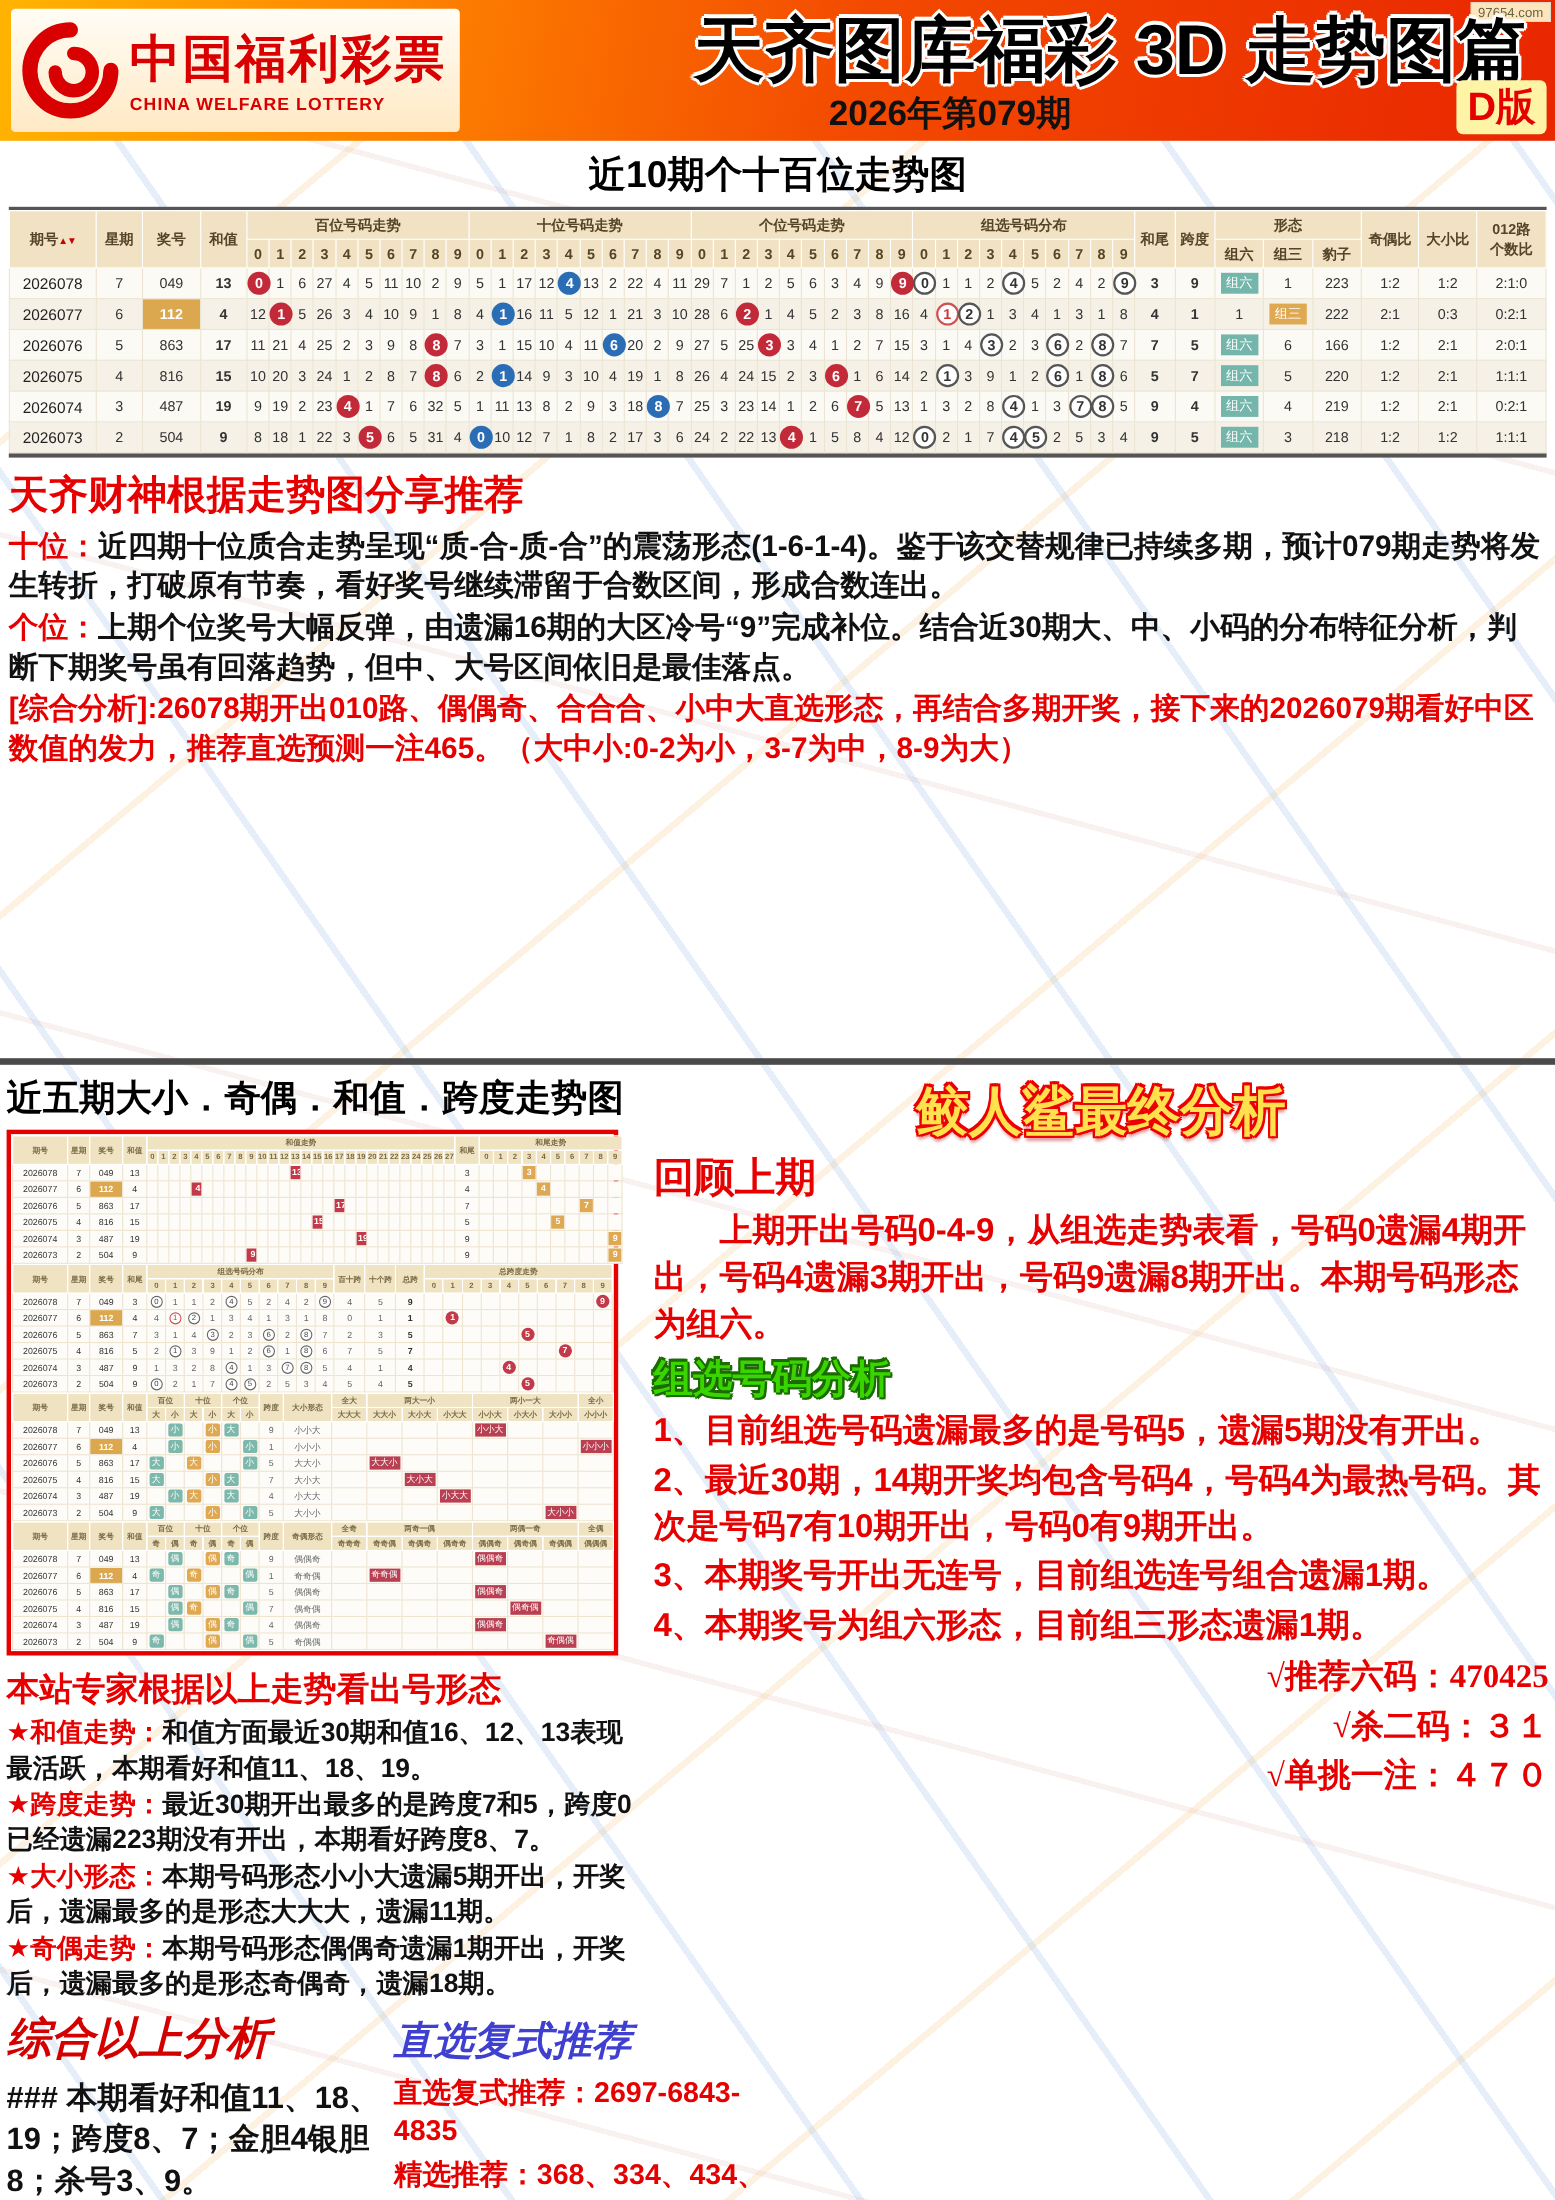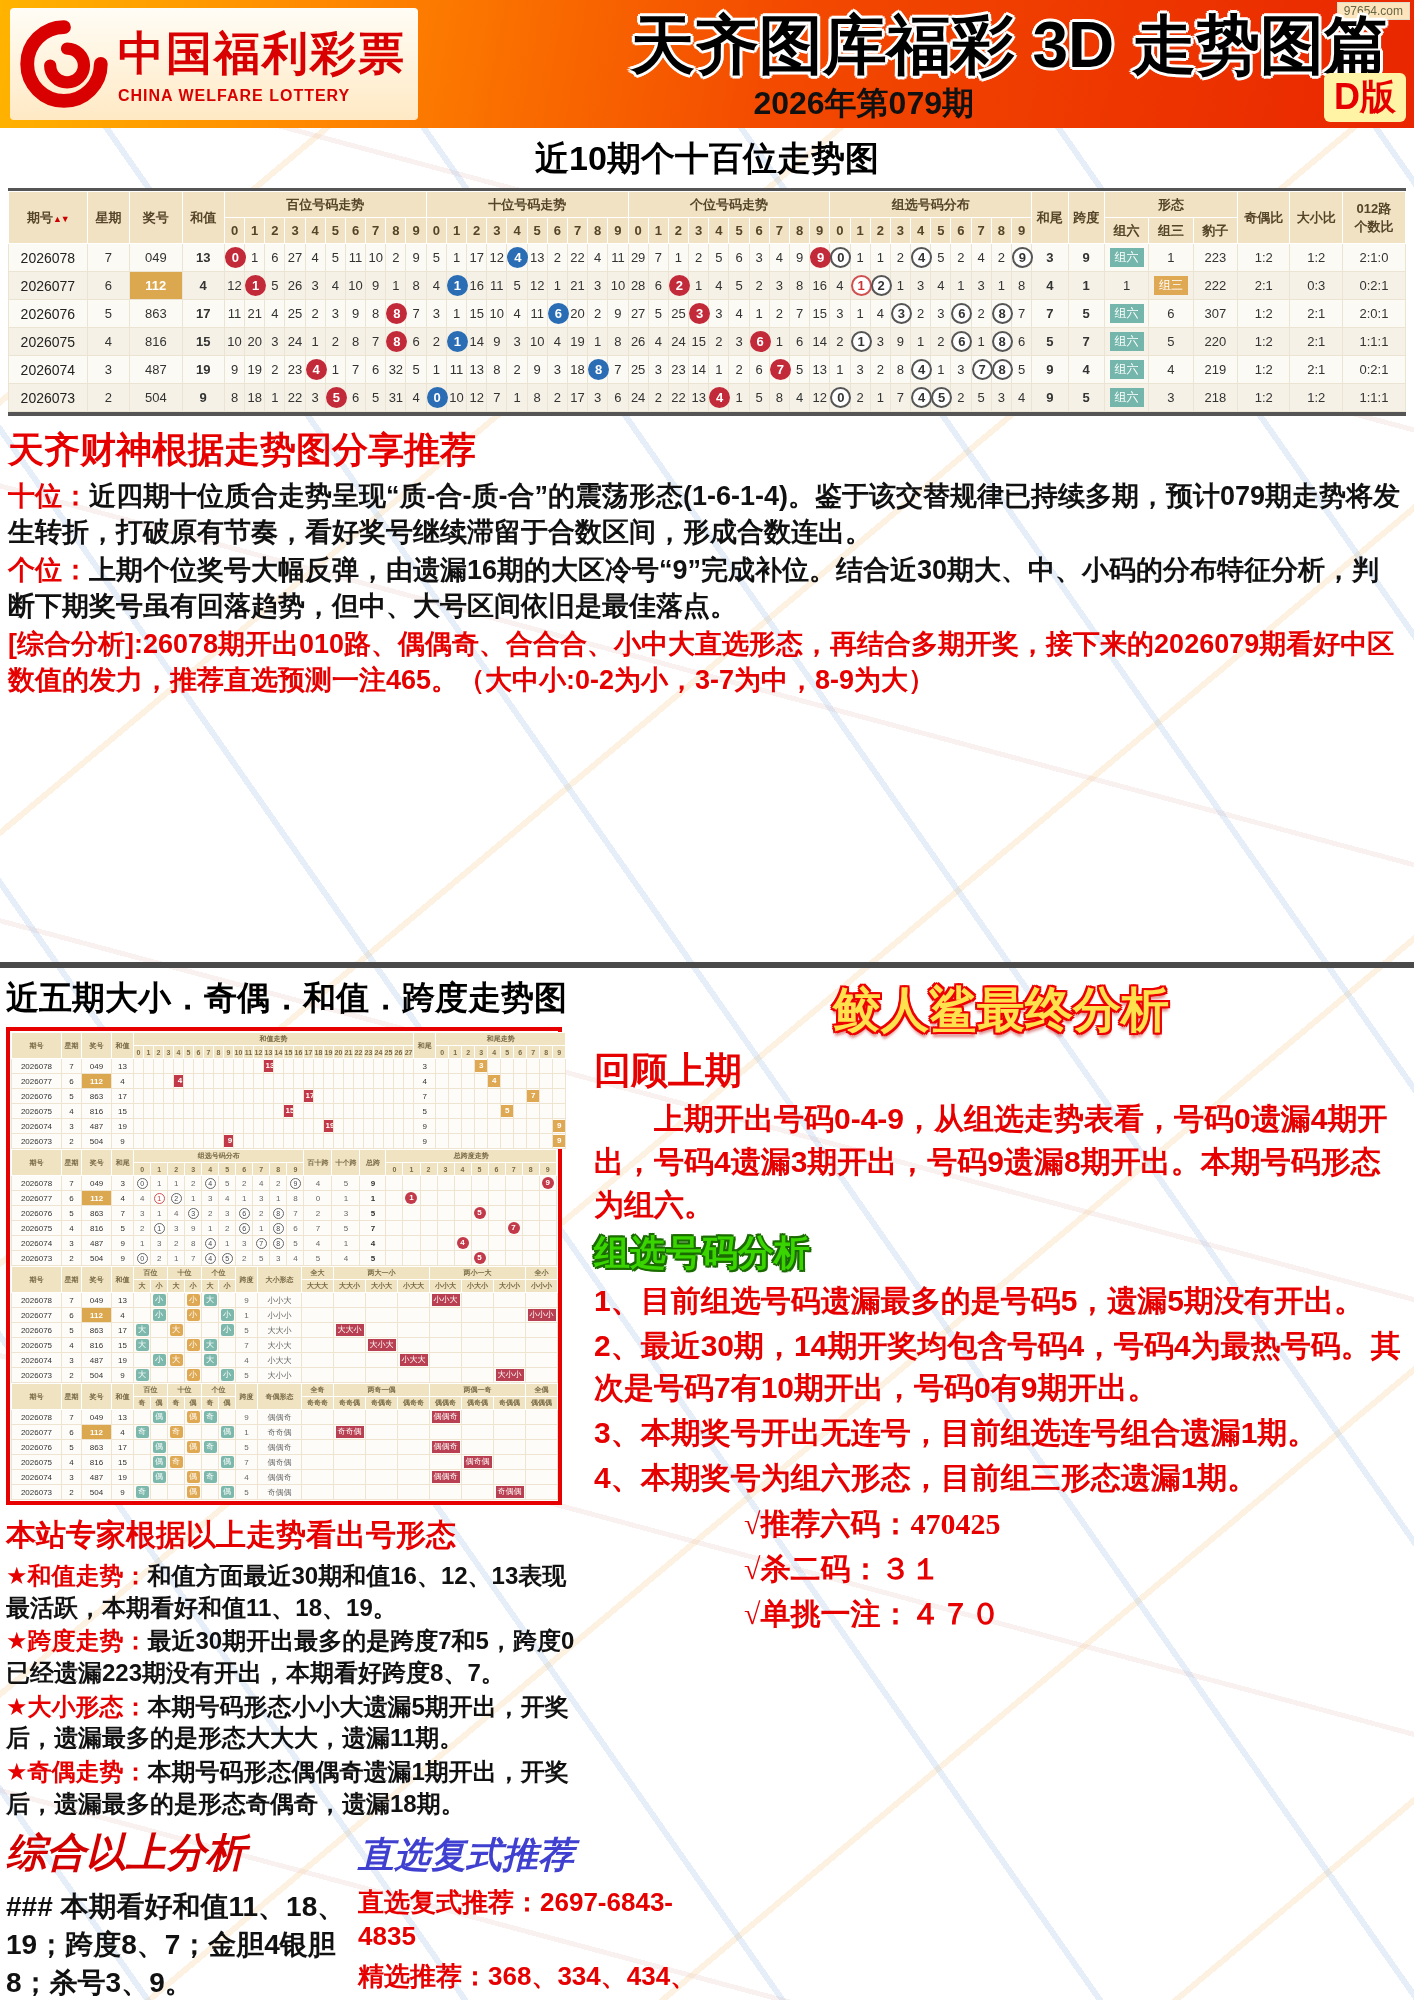--- a/index.html
+++ b/index.html
@@ -86,21 +86,21 @@
   .numrec-title{color:#4040d0;font-size:36px;font-weight:900;font-style:italic;font-family:"Liberation Serif","DejaVu Serif",serif;}
   .numrec p{color:#e60000;font-size:26px;font-weight:700;margin:6px 0;line-height:1.3;}
   
   .br-title{text-align:center;font-size:48px;font-weight:900;color:#ffe14d;margin:6px 0 4px;
     text-shadow:-2px 0 #e00,2px 0 #e00,0 -2px #e00,0 2px #e00,-2px -2px #e00,2px 2px #e00,-2px 2px #e00,2px -2px #e00,0 5px 3px rgba(180,0,0,.45);}
   .review-title{color:#e60000;font-size:37px;font-weight:900;margin:2px 0;}
   .br p.red{color:#e60000;font-size:30px;font-weight:700;line-height:1.43;margin:2px 0;}
   .indent{text-indent:2em;}
   .group-title{color:#3ad400;font-size:36px;font-weight:900;margin:2px 0;
     text-shadow:-2px 0 #1a6b00,2px 0 #1a6b00,0 -2px #1a6b00,0 2px #1a6b00,2px 2px #1a6b00,-2px -2px #1a6b00;}
-  .picks{margin-top:4px;padding-left:150px;}
+  .picks{margin-top:4px;padding-left:150px;text-align:right;}
   .picks p{color:#e60000;font-size:30px;font-weight:900;margin:4px 0;font-family:"Liberation Serif","DejaVu Serif",serif;}
 </style>
 </head>
 <body>
 
 <div class="page">
 
   <div class="banner">
     <div class="watermark">97654.com</div>
     <div class="logo-box">
@@ -389,21 +389,21 @@
             <td class="fz">2</td>
             <td class="fz">3</td>
             <td><span class="cir ok">6</span></td>
             <td class="fz">2</td>
             <td><span class="cir ok">8</span></td>
             <td class="fz">7</td>
             <td class="bold">7</td>
             <td class="bold">5</td>
             <td><span class="bdg b6">组六</span></td>
             <td class="fx">6</td>
-            <td class="fx">307</td>
+            <td class="fx">166</td>
             <td>1:2</td>
             <td>2:1</td>
             <td>2:0:1</td>
           </tr>
           <tr>
             <td class="qi">2026075</td>
             <td>4</td>
             <td class="">816</td>
             <td class="sum">15</td>
             <td class="fv">10</td>

